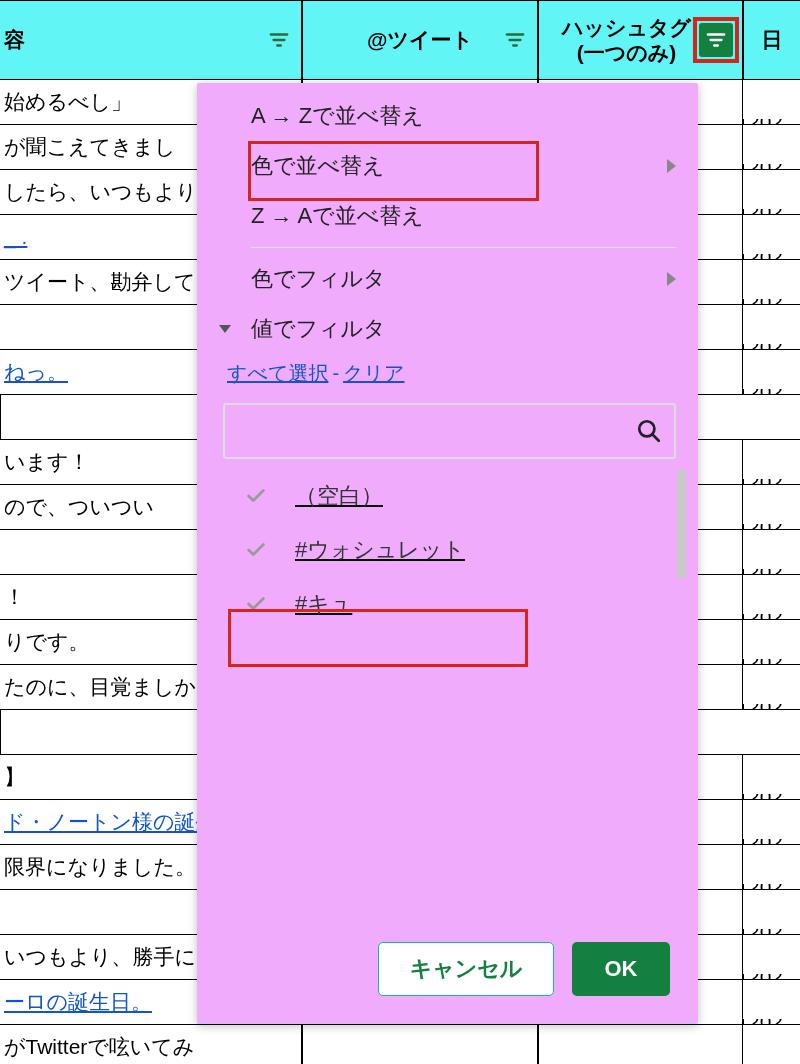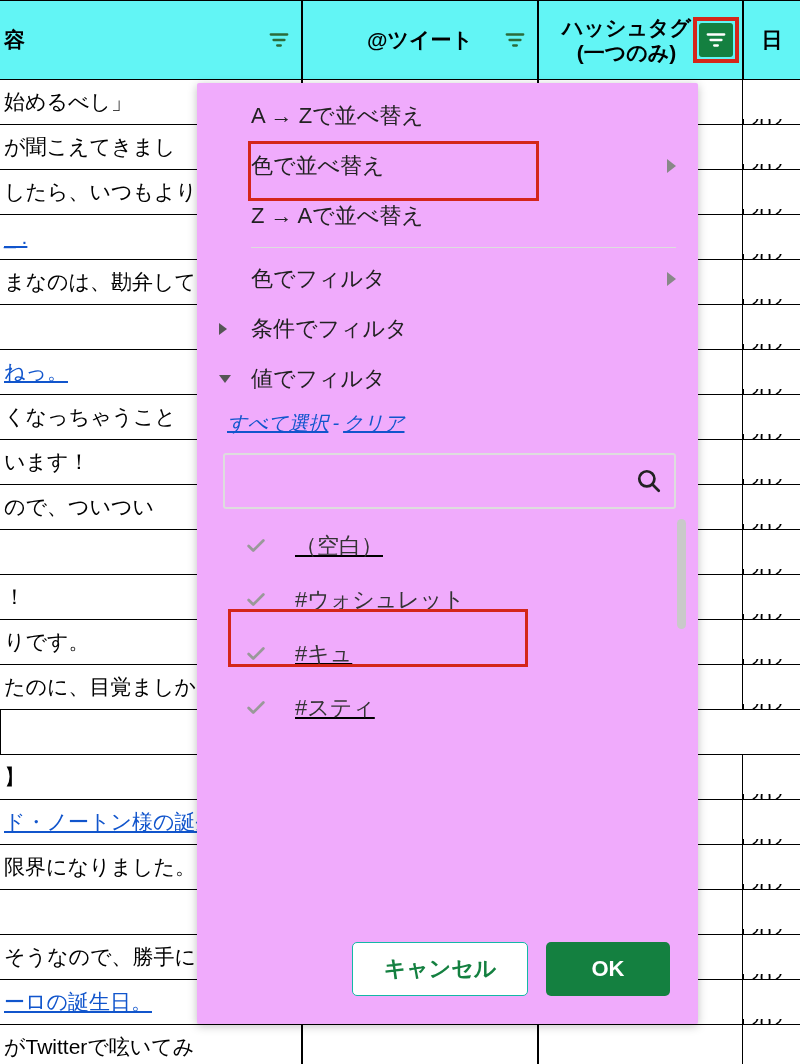--- a/index.html
+++ b/index.html
@@ -151,21 +151,20 @@
   }
   .red-box-blank {
     left:228px; top:609px;
     width:300px; height:58px;
     z-index:11;
   }
 
   .links-row {
     padding: 6px 22px 16px 30px;
     font-size:20px;
-    font-style:italic;
   }
   .links-row a { color:#1155cc; text-decoration:underline; }
   .links-row .dash { color:#1155cc; padding:0 4px; }
 
   .search-box {
     margin: 0 22px 10px 26px;
     height:56px;
     border:2px solid #ddd;
     border-radius:3px;
     display:flex;
@@ -228,21 +227,21 @@
     justify-content:center;
     cursor:pointer;
   }
   .btn-cancel {
     width:176px;
     background:#fff;
     border:1px solid #14b8a6;
     color:#148040;
   }
   .btn-ok {
-    width:124px;
+    width:98px;
     background:#148040;
     color:#fff;
   }
 </style>
 </head>
 <body>
 
 <div class="header-row">
   <div class="header-cell hc-content">
     <span>容</span>
@@ -297,41 +296,40 @@
     </div>
     <div class="grid-row">
       <div class="cell c-content">
         <span class="link">_ .</span>
       </div>
       <div class="cell c-tweet"></div>
       <div class="cell c-hash"></div>
       <div class="cell c-date">202</div>
     </div>
     <div class="grid-row">
-      <div class="cell c-content">まなのは、勘弁して</div>
+      <div class="cell c-content">ツイート、勘弁して</div>
       <div class="cell c-tweet"></div>
       <div class="cell c-hash"></div>
       <div class="cell c-date">202</div>
     </div>
     <div class="grid-row">
       <div class="cell c-content"></div>
       <div class="cell c-tweet"></div>
       <div class="cell c-hash"></div>
       <div class="cell c-date">202</div>
     </div>
     <div class="grid-row">
       <div class="cell c-content">
         <span class="link">ねっ。</span>
       </div>
       <div class="cell c-tweet"></div>
       <div class="cell c-hash"></div>
       <div class="cell c-date">202</div>
     </div>
     <div class="grid-row">
-      <div class="cell c-content">くなっちゃうこと</div>
       <div class="cell c-tweet"></div>
       <div class="cell c-hash"></div>
       <div class="cell c-date">202</div>
     </div>
     <div class="grid-row">
       <div class="cell c-content">います！</div>
       <div class="cell c-tweet"></div>
       <div class="cell c-hash"></div>
       <div class="cell c-date">202</div>
     </div>
@@ -390,21 +388,21 @@
       <div class="cell c-hash"></div>
       <div class="cell c-date">202</div>
     </div>
     <div class="grid-row">
       <div class="cell c-content"></div>
       <div class="cell c-tweet"></div>
       <div class="cell c-hash"></div>
       <div class="cell c-date">202</div>
     </div>
     <div class="grid-row">
-      <div class="cell c-content">そうなので、勝手に</div>
+      <div class="cell c-content">いつもより、勝手に</div>
       <div class="cell c-tweet"></div>
       <div class="cell c-hash"></div>
       <div class="cell c-date">202</div>
     </div>
     <div class="grid-row">
       <div class="cell c-content">
         <span class="link">ーロの誕生日。</span>
       </div>
       <div class="cell c-tweet"></div>
       <div class="cell c-hash"></div>
@@ -428,24 +426,20 @@
   </div>
   <div class="menu-item">
     <span>Z → Aで並べ替え</span>
   </div>
 
   <div class="divider"></div>
 
   <div class="menu-item">
     <span>色でフィルタ</span>
     <span class="submenu-arrow"></span>
-  </div>
-  <div class="menu-item">
-    <span class="caret caret-right"></span>
-    <span>条件でフィルタ</span>
   </div>
   <div class="menu-item">
     <span class="caret caret-down"></span>
     <span>値でフィルタ</span>
   </div>
 
   <div class="links-row">
     <a href="#">すべて選択</a><span class="dash">-</span><a href="#">クリア</a>
   </div>
 
@@ -477,28 +471,20 @@
         <span>#ウォシュレット</span>
       </div>
       <div class="value-item">
         <span class="check">
           <svg viewBox="0 0 24 24">
             <path d="M4 12l5 5L20 6" stroke="#999" stroke-width="3" fill="none" stroke-linecap="round" stroke-linejoin="round"></path>
           </svg>
         </span>
         <span>#キュ</span>
       </div>
-      <div class="value-item">
-        <span class="check">
-          <svg viewBox="0 0 24 24">
-            <path d="M4 12l5 5L20 6" stroke="#999" stroke-width="3" fill="none" stroke-linecap="round" stroke-linejoin="round"></path>
-          </svg>
-        </span>
-        <span>#スティ</span>
-      </div>
       <div class="scroll-thumb"></div>
   </div>
 
   <div class="button-row">
     <div class="btn btn-cancel">キャンセル</div>
     <div class="btn btn-ok">OK</div>
   </div>
 </div>
 
 <div class="red-box red-box-sort"></div>

